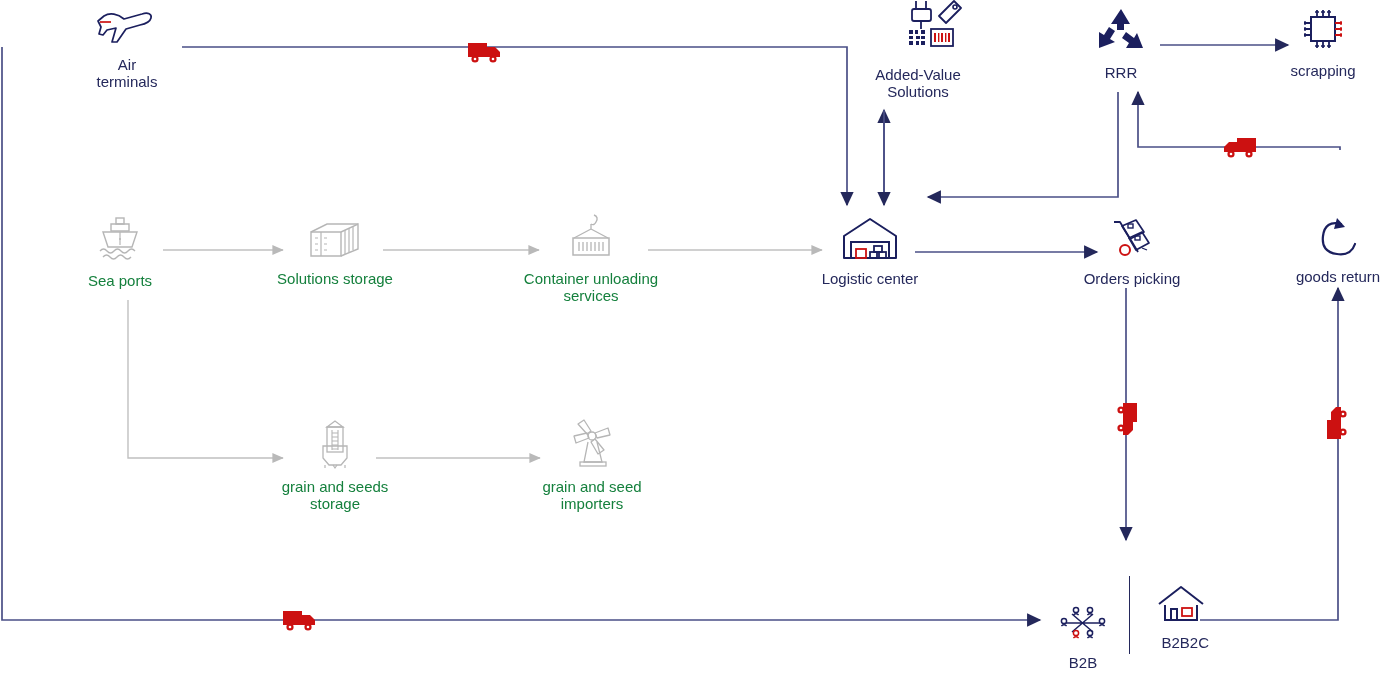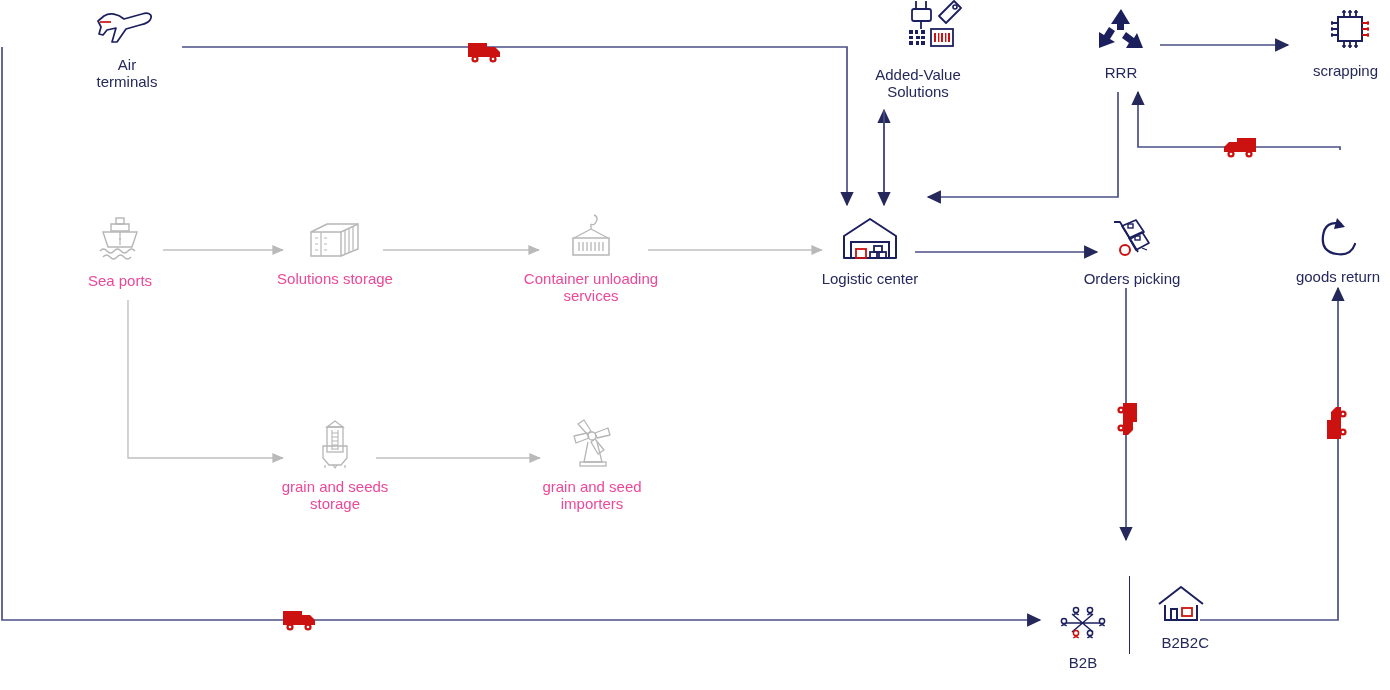--- a/index.html
+++ b/index.html
@@ -3,21 +3,21 @@
 <meta charset="utf-8">
 <style>
   html,body{margin:0;padding:0;background:#ffffff;}
   body{font-family:"Liberation Sans","DejaVu Sans",sans-serif;}
   #stage{position:relative;width:1390px;height:690px;background:#fff;overflow:hidden;}
   #wires{position:absolute;left:0;top:0;width:1390px;height:690px;}
   .node{position:absolute;text-align:center;}
   .node .glyph{display:block;margin:0 auto;}
   .node .cap{display:block;line-height:1.16;margin-top:4px;white-space:pre-line;}
   .navy .cap{color:#24285b;font-size:15px;}
-  .grey .cap{color:#ec4899;font-size:15px;}
+  .grey .cap{color:#15803d;font-size:15px;}
   .truck{position:absolute;}
   .divider{position:absolute;background:#24285b;width:1px;}
 </style>
 </head>
 <body>
 
 <div id="stage">
 
   <svg id="wires" viewBox="0 0 1390 690">
     <defs>
@@ -99,21 +99,21 @@
     <span class="glyph">
       <svg width="56" height="50" viewBox="0 0 56 50">
         <path d="M28,3 L37,18 L31,18 L31,24 L24,24 L24,18 L18,18 z" fill="#1b1f5e"></path>
         <path d="M6,42 L6,26 L11,29 L16,21 L22,25 L17,33 L22,36 z" fill="#1b1f5e"></path>
         <path d="M50,42 L33,42 L36,37 L29,32 L33,26 L41,32 L44,27 z" fill="#1b1f5e"></path>
       </svg>
     </span>
     <span class="cap">RRR</span>
   </div>
 
-  <div class="node navy" style="left:1268px;top:4px;width:110px;text-align:right;">
+  <div class="node navy" style="left:1268px;top:4px;width:110px;">
     <span class="glyph">
       <svg width="56" height="50" viewBox="0 0 56 50">
         <rect x="16" y="13" width="24" height="24" fill="none" stroke="#1b1f5e" stroke-width="2"></rect>
         <g stroke="#1b1f5e" stroke-width="1.8">
           <path d="M22,6 L22,13 M28,6 L28,13 M34,6 L34,13"></path>
           <path d="M22,37 L22,44 M28,37 L28,44 M34,37 L34,44"></path>
           <path d="M9,19 L16,19 M9,25 L16,25 M9,31 L16,31"></path>
         </g>
         <g stroke="#cc1111" stroke-width="1.8">
           <path d="M40,19 L47,19 M40,25 L47,25 M40,31 L47,31"></path>

